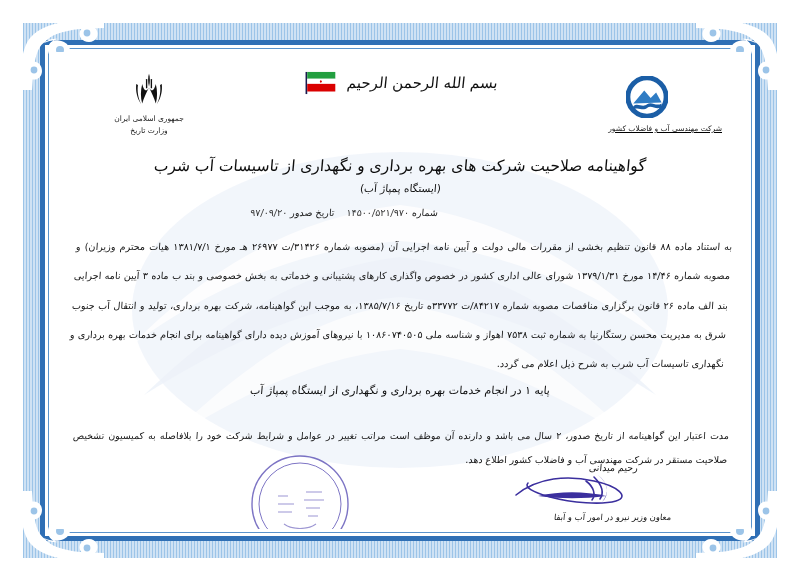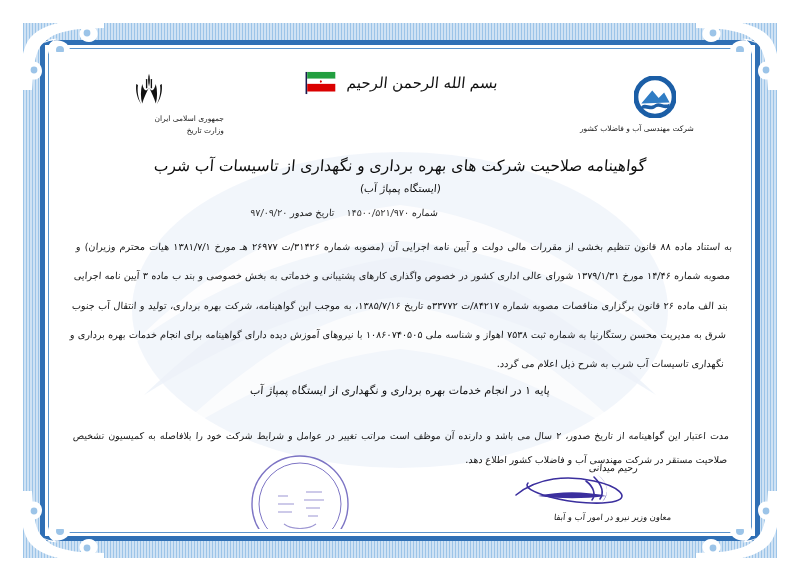--- a/index.html
+++ b/index.html
@@ -98,27 +98,29 @@
     position: absolute;
     left: 0; right: 0;
     top: 16px;
     height: 96px;
   }
   .logo-left {
     position: absolute;
     left: 22px;
     top: 4px;
     width: 150px;
+    text-align: center;
   }
   .logo-right {
     position: absolute;
-    right: 18px;
+    right: 26px;
     top: 8px;
     width: 150px;
-    text-align: left;
+    text-align: right;
+    text-decoration: underline;
   }
   .emblem-iran {
     width: 34px; height: 36px; margin: 0 auto 5px;
   }
   .emblem-iran svg { width:100%; height:100%; display:block; }
   .org-line {
     font-size: 7.5px;
     color: #1a1a1a;
     line-height: 1.55;
     letter-spacing: .2px;

